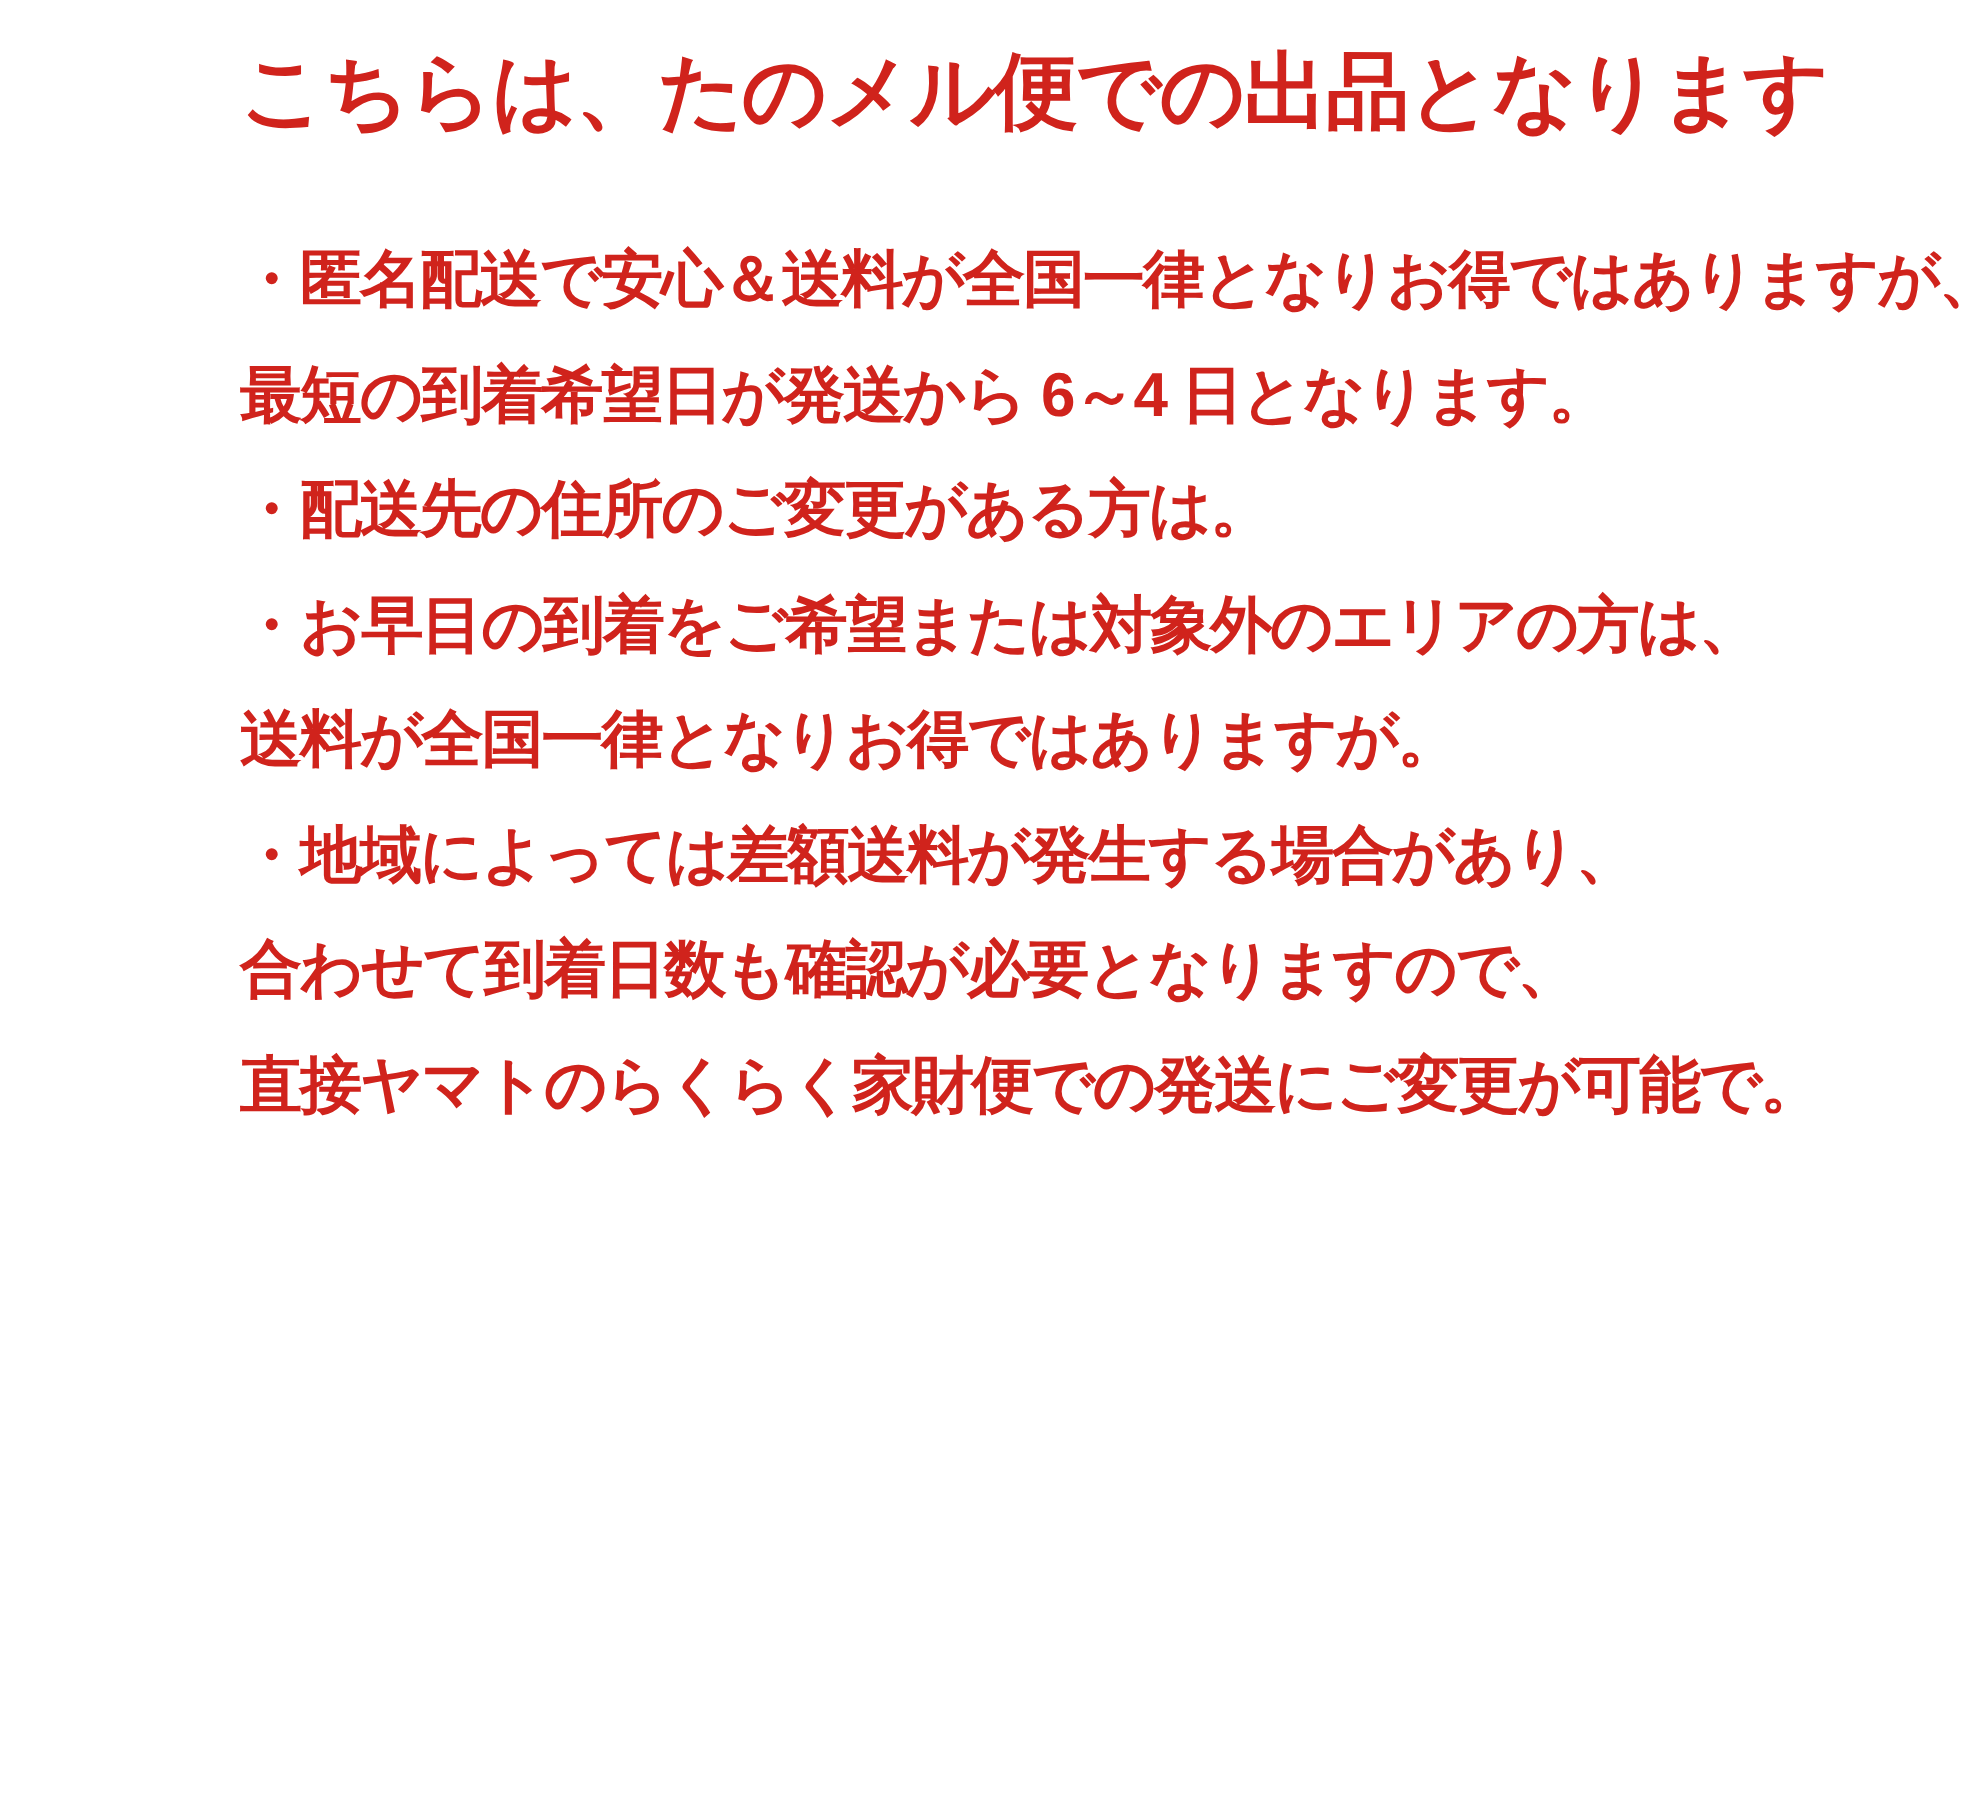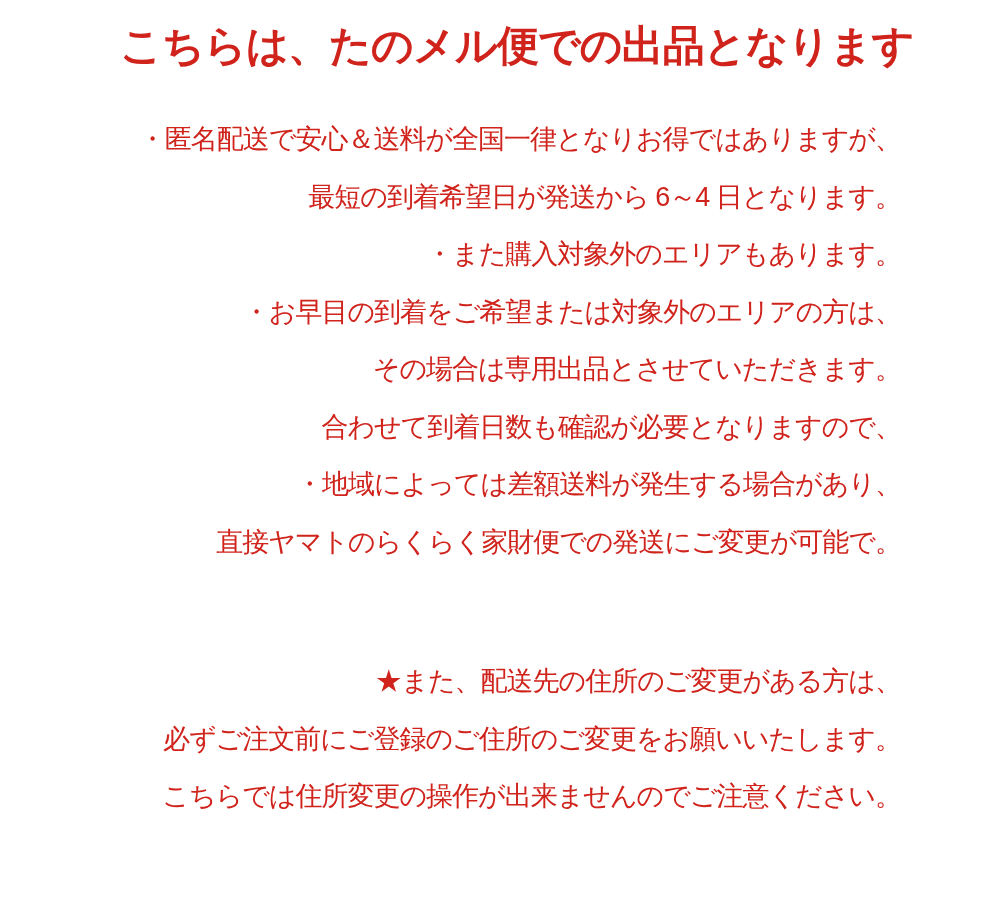--- a/index.html
+++ b/index.html
@@ -16,63 +16,57 @@
     height: 897px;
     overflow: hidden;
     font-family: "Liberation Sans", sans-serif;
     font-weight: 700;
     color: var(--text-red);
   }
   .page {
     box-sizing: border-box;
     width: 992px;
     height: 897px;
-    padding: 23px 91px 0 120px;
-    text-align: right;
+    padding: 23px 32px 0 120px;
   }
   .title {
     margin: 0;
     font-size: 42px;
     line-height: 1.1;
     letter-spacing: -1px;
     white-space: pre;
     font-weight: 700;
   }
   .body-block {
     margin-top: 42px;
   }
   .footer-block {
     margin-top: 82px;
   }
   p.line {
     margin: 0;
-    font-size: 27px;
+    font-size: 31px;
     line-height: 57.5px;
     letter-spacing: -1px;
     white-space: pre;
-    font-weight: 400;
+    font-weight: 700;
   }
 </style>
 </head>
 <body>
 
 <div class="page">
 
   <h1 class="title">こちらは、たのメル便での出品となります</h1>
 
   <div class="body-block">
     <p class="line">・匿名配送で安心＆送料が全国一律となりお得ではありますが、</p>
     <p class="line">最短の到着希望日が発送から 6～4 日となります。</p>
-    <p class="line">・また購入対象外のエリアもあります。</p>
+    <p class="line">・配送先の住所のご変更がある方は。</p>
     <p class="line">・お早目の到着をご希望または対象外のエリアの方は、</p>
-    <p class="line">その場合は専用出品とさせていただきます。</p>
+    <p class="line">送料が全国一律となりお得ではありますが。</p>
+    <p class="line">・地域によっては差額送料が発生する場合があり、</p>
     <p class="line">合わせて到着日数も確認が必要となりますので、</p>
-    <p class="line">・地域によっては差額送料が発生する場合があり、</p>
     <p class="line">直接ヤマトのらくらく家財便での発送にご変更が可能で。</p>
   </div>
 
-  <div class="footer-block">
-    <p class="line"> ★また、配送先の住所のご変更がある方は、</p>
-    <p class="line">必ずご注文前にご登録のご住所のご変更をお願いいたします。</p>
-    <p class="line">こちらでは住所変更の操作が出来ませんのでご注意ください。</p>
-  </div>
 
 </div>
 
 </body></html>

